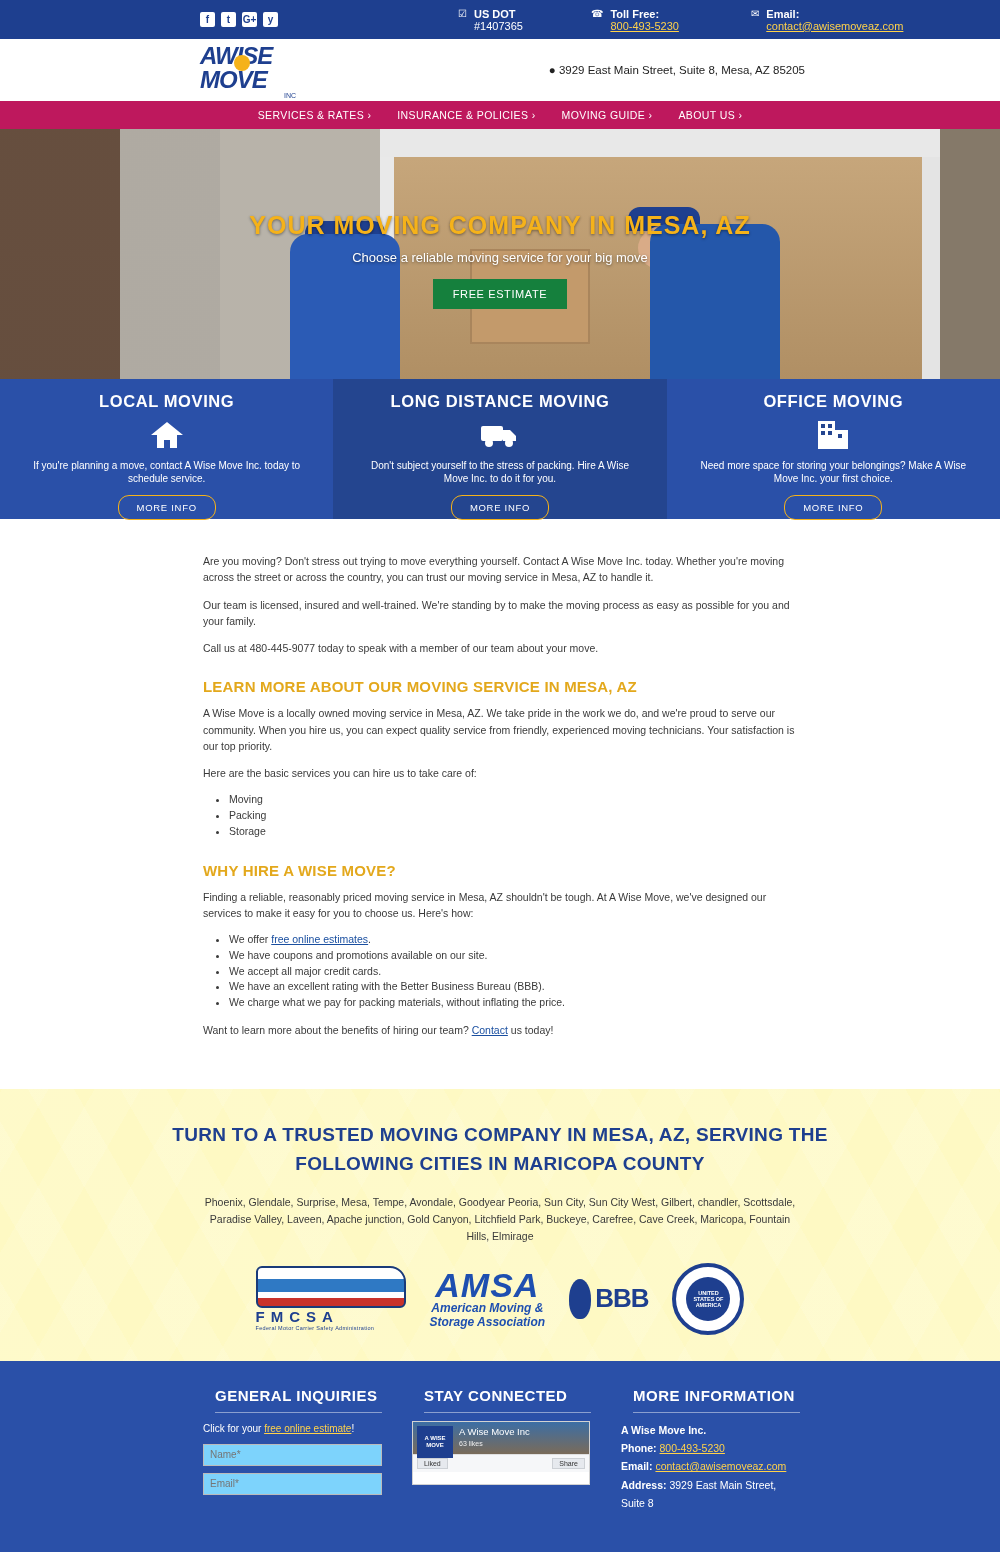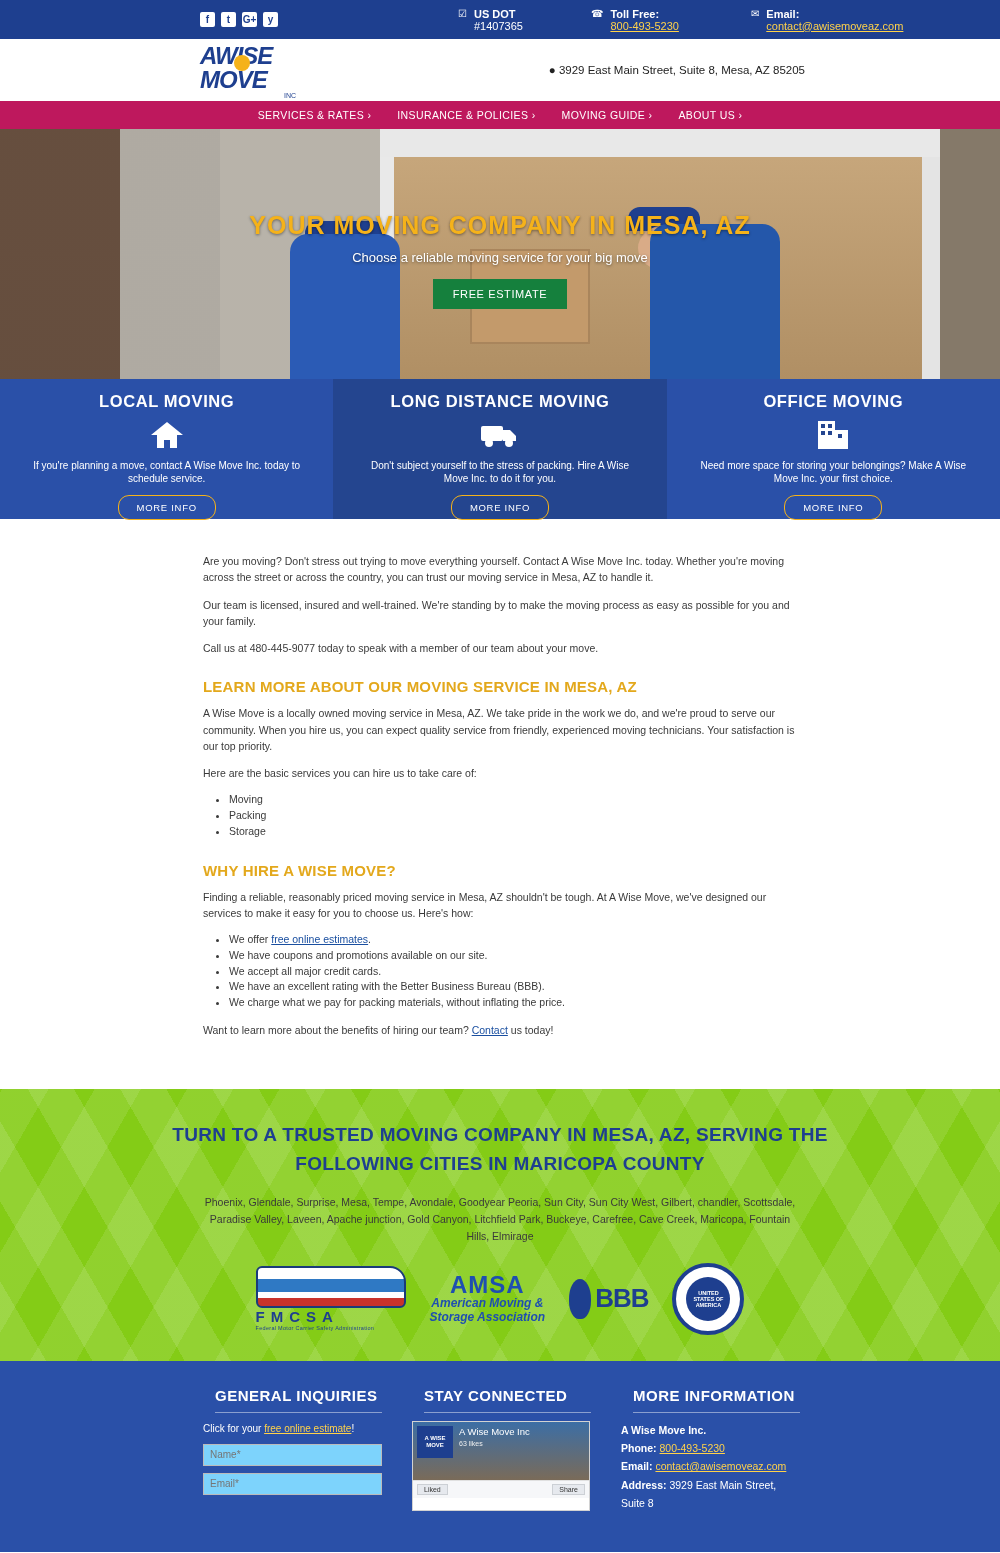--- a/index.html
+++ b/index.html
@@ -224,21 +224,21 @@
     letter-spacing:.2px;
     margin:22px 0 10px 0;
     font-weight:bold;
   }
   .content p { font-size:10.5px; line-height:1.55; margin:0 0 11px 0; color:#3a3a3a; }
   .content ul { margin:4px 0 11px 0; padding-left:26px; }
   .content li { font-size:10.5px; line-height:1.5; color:#3a3a3a; }
 
   
   .cities {
-    background:#84cc16;
+    background:#fef9c3;
     padding:32px 120px 26px 120px;
     text-align:center;
     position:relative;
     overflow:hidden;
   }
   .cities:before {
     content:"";
     position:absolute; inset:0;
     background:
       repeating-linear-gradient(60deg, rgba(255,255,255,.12) 0 40px, rgba(255,255,255,0) 40px 80px),
@@ -271,21 +271,21 @@
   }
   .badge-fmcsa { text-align:left; }
   .bus {
     width:150px; height:42px;
     background:linear-gradient(180deg,#ffffff 0 28%, #2f79c4 28% 62%, #ffffff 62% 78%, #c9332b 78% 100%);
     border:2px solid #1a3b7a;
     border-radius:6px 16px 6px 6px;
   }
   .fmcsa-t { font-size:15px; letter-spacing:6px; font-weight:bold; color:#1e3f8f; }
   .fmcsa-s { font-size:5.5px; color:#1e3f8f; letter-spacing:.3px; }
-  .amsa-t { color:#1e4fb0; font-size:24px; font-weight:bold; letter-spacing:1px; line-height:1;}
+  .amsa-t { color:#1e4fb0; font-size:34px; font-weight:bold; font-style:italic; letter-spacing:1px; line-height:1;}
   .amsa-s { color:#1e4fb0; font-size:12px; font-weight:bold; font-style:italic; line-height:1.1;}
   .bbb {
     display:flex; align-items:center; gap:4px;
   }
   .bbb .flame {
     width:22px; height:40px;
     background:#1e3f8f;
     border-radius:50% 50% 45% 45%;
   }
   .bbb .bbbtxt { color:#1e3f8f; font-size:26px; font-weight:bold; letter-spacing:-1px; }
@@ -336,21 +336,21 @@
 
   
   .fbwidget {
     width:178px;
     background:#fff;
     border:1px solid #d2d2d2;
     color:#333;
     font-size:9px;
   }
   .fb-cover {
-    height:58px;
+    height:32px;
     background:linear-gradient(180deg,#3c6ea5,#7a6b59);
     position:relative;
     text-decoration:underline;
   }
   .fb-logo {
     position:absolute; left:4px; top:4px;
     width:36px;height:32px;background:#1e3f8f;color:#fff;
     font-size:6px; display:flex;align-items:center;justify-content:center;
     font-weight:bold; text-align:center; line-height:1.1;
   }

